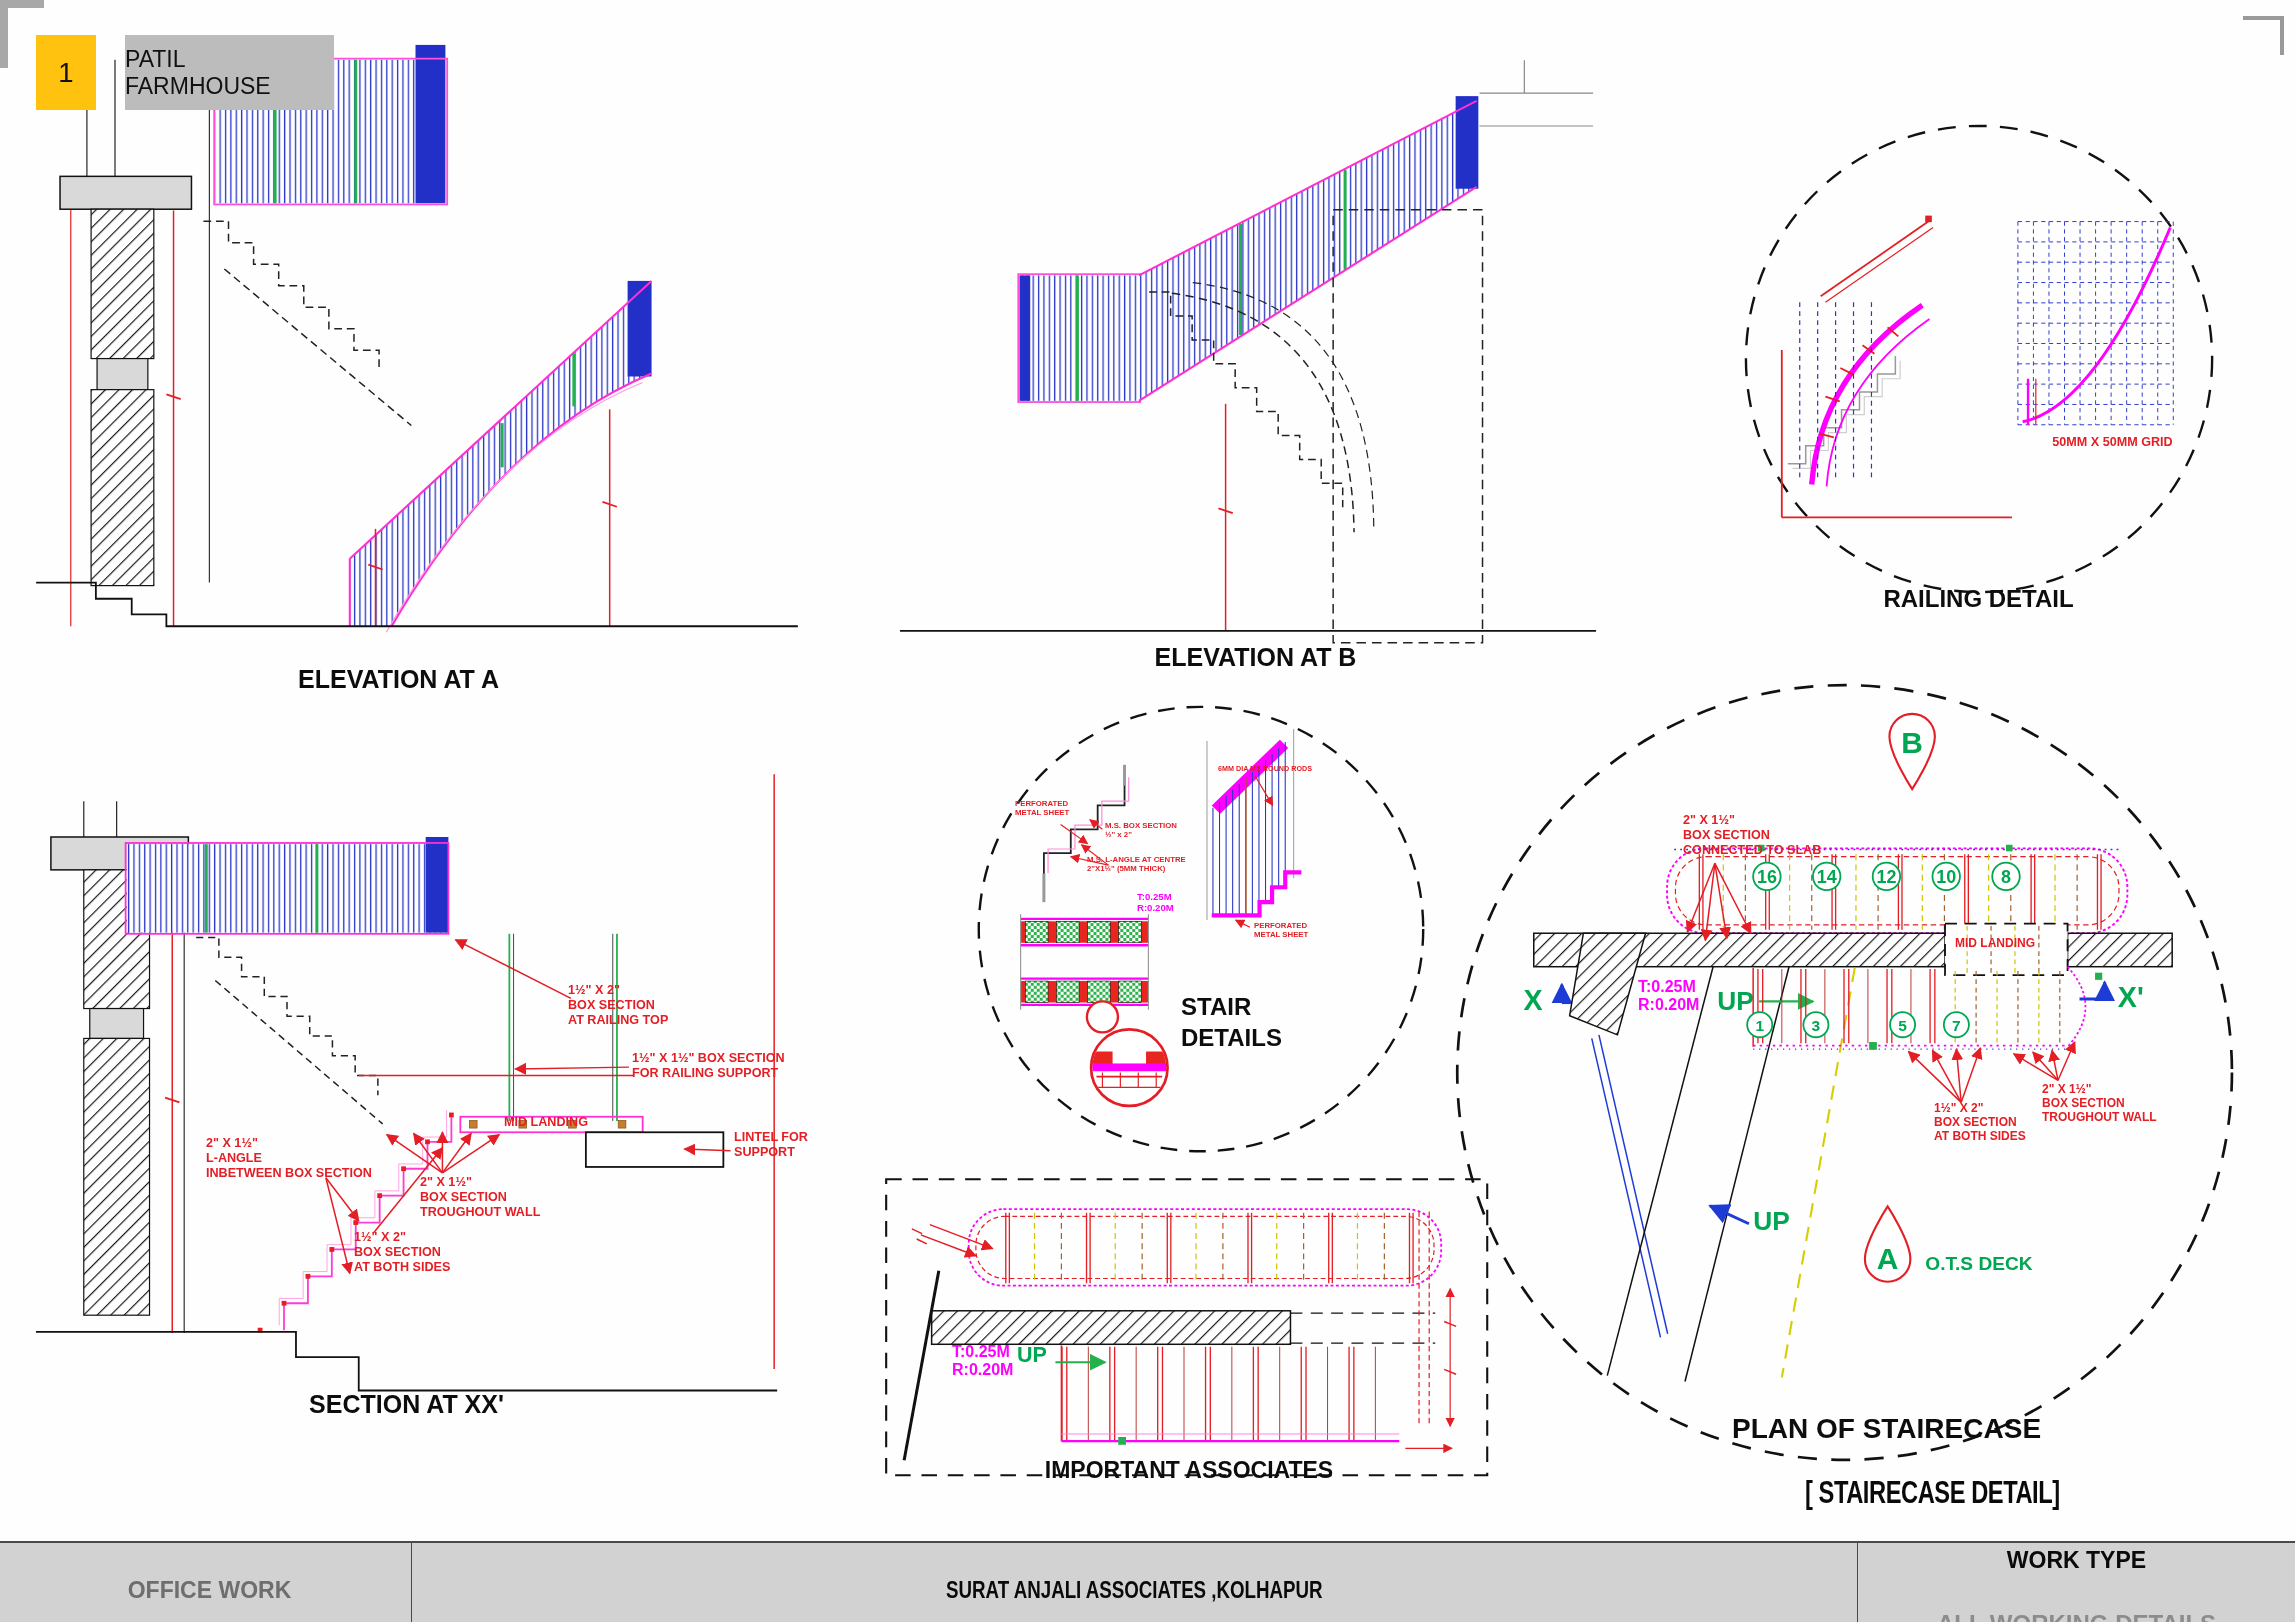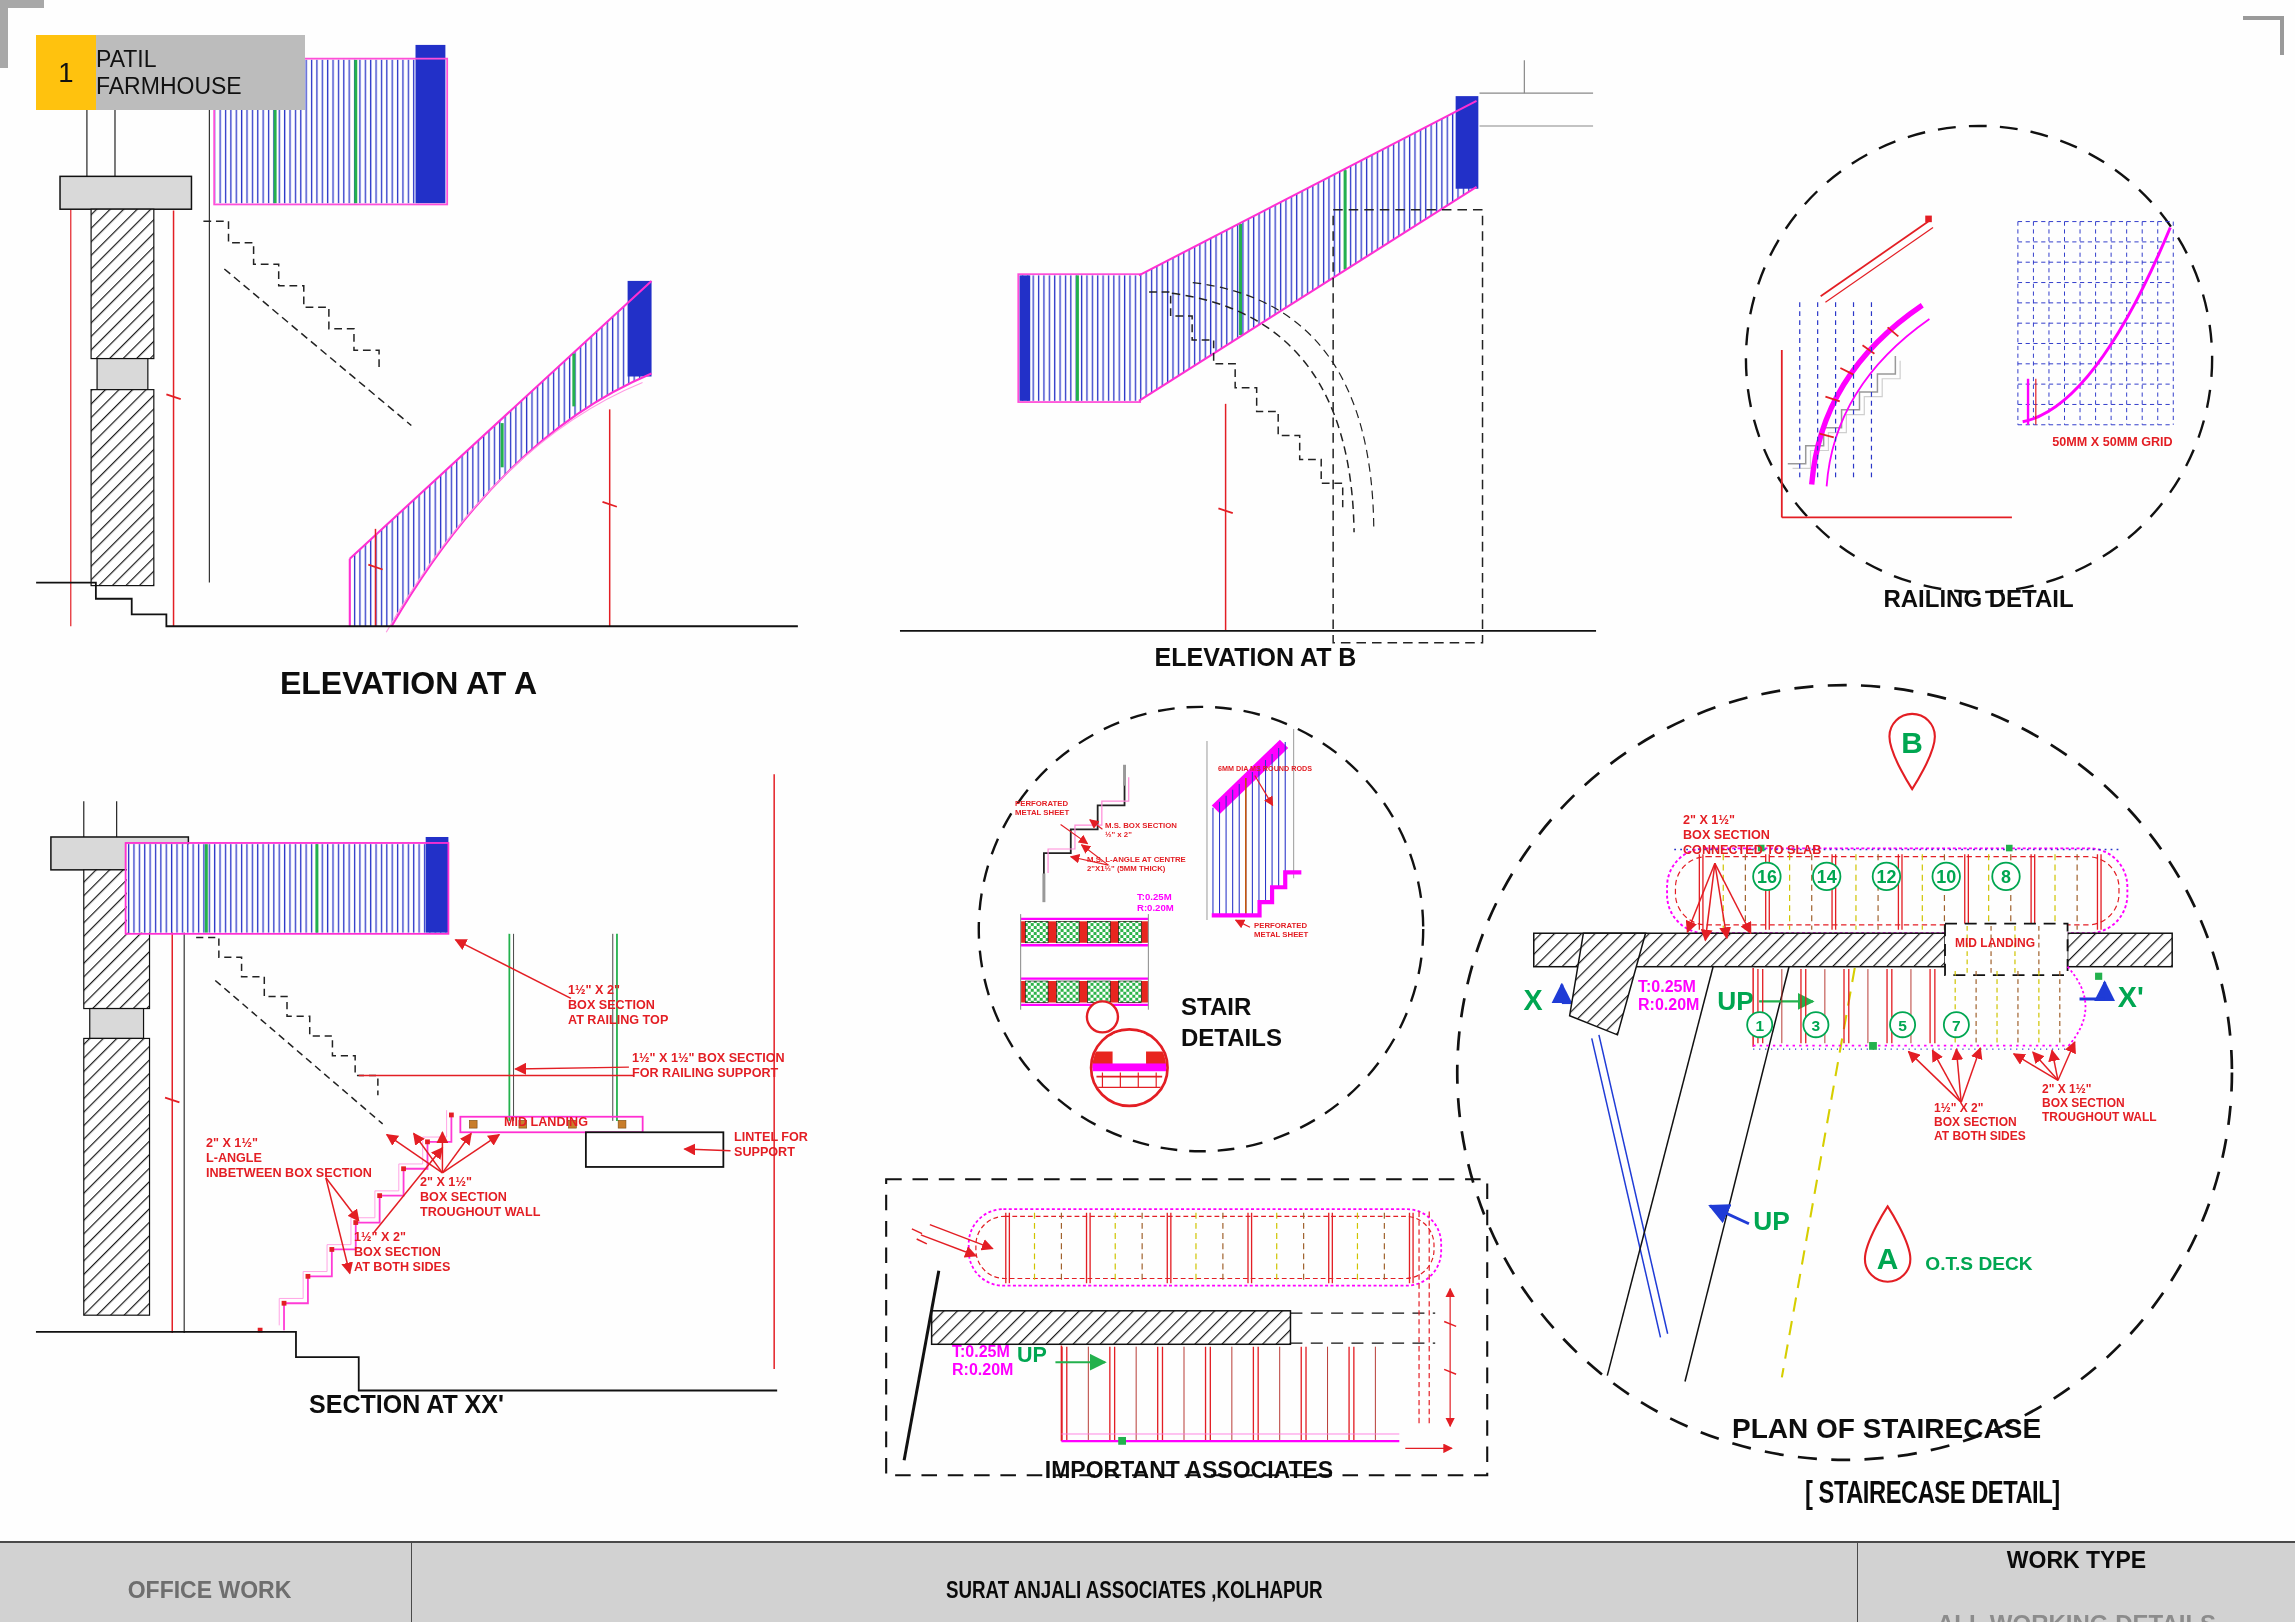--- a/index.html
+++ b/index.html
@@ -8,21 +8,21 @@
   svg.draw{position:absolute;z-index:1;}
   .ov{position:absolute;z-index:3;}
   .lbl{color:#0d0d0d;font-weight:bold;text-align:center;}
   .ann{color:#e31e24;font-weight:bold;white-space:pre-line;line-height:1.18;font-size:12.6px;}
   .mag{color:#ff00ff;font-weight:bold;white-space:pre-line;line-height:1.15;}
   .grn{color:#00a651;font-weight:bold;}
   .corner-tl{position:absolute;left:0;top:0;width:36px;height:60px;border-left:8.4px solid #a8a8a8;border-top:8.4px solid #a8a8a8;z-index:2;}
   .corner-tr{position:absolute;left:2243px;top:15.5px;width:37px;height:35px;border-right:4.2px solid #9a9a9a;border-top:4.2px solid #9a9a9a;z-index:2;}
   .badge{position:absolute;z-index:4;display:flex;}
   .badge-num{width:60px;height:75px;background:#ffc20e;display:flex;align-items:center;justify-content:center;font-size:27.5px;color:#111;}
-  .badge-name{width:209px;height:75px;background:#bcbcbc;display:flex;align-items:center;justify-content:center;font-size:23px;color:#111;}
+  .badge-name{width:209px;height:75px;background:#bcbcbc;display:flex;align-items:center;justify-content:center;font-size:23px;color:#111;margin-left:29px;}
   .titleblock{position:absolute;left:0;bottom:0;width:2295px;height:82px;background:#d2d2d2;border-top:2.4px solid #4a4a4a;display:grid;grid-template-columns:404px 1fr 438px;z-index:5;box-sizing:border-box;padding-left:8px;}
   .tb-left{border-right:1.8px solid #4a4a4a;display:flex;align-items:center;justify-content:center;}
   .tb-left span{color:#6e6e6e;font-weight:bold;font-size:23px;}
   .tb-center{display:flex;flex-direction:column;}
   .tb-project{height:48px;border-bottom:1.8px solid #4a4a4a;display:flex;align-items:center;justify-content:center;}
   .tb-project span{font-weight:bold;font-size:31px;color:#0a0a0a;transform:scaleX(0.8);letter-spacing:-0.6px;}
   .tb-firm{flex:1;display:flex;align-items:center;justify-content:center;}
   .tb-firm span{font-weight:bold;font-size:24px;color:#0a0a0a;transform:scaleX(0.78);}
   .tb-right{border-left:1.8px solid #4a4a4a;display:flex;flex-direction:column;align-items:center;padding-top:3.6px;gap:36px;}
   .tb-right .wt{font-weight:bold;font-size:23px;color:#0a0a0a;}
@@ -506,21 +506,21 @@
     <text x="737" y="994" text-anchor="middle" font-size="50" font-weight="bold" fill="#00a651">A</text>
   </g>
   <text x="800" y="995" font-size="32" font-weight="bold" fill="#00a651">O.T.S DECK</text>
 </svg>
 
 <div class="ov badge" style="left:36px;top:35px">
   <div class="badge-num">1</div>
   <div class="badge-name">PATIL FARMHOUSE</div>
 </div>
 
-<div class="ov lbl" style="left:271px;top:665px;width:275px;font-size:32px">ELEVATION AT A</div>
+<div class="ov lbl" style="left:261px;top:665px;width:275px;font-size:25px">ELEVATION AT A</div>
 <div class="ov lbl" style="left:1118px;top:643px;width:275px;font-size:25px">ELEVATION AT B</div>
 <div class="ov lbl" style="left:1847px;top:585px;width:263px;font-size:24px">RAILING DETAIL</div>
 <div class="ov ann" style="left:2029px;top:435px;width:167px;text-align:center">50MM X 50MM GRID</div>
 
 <div class="ov lbl" style="left:269px;top:1390px;width:275px;font-size:25px">SECTION AT XX'</div>
 <div class="ov ann" style="left:568px;top:983px">1½" X 2"
 BOX SECTION
 AT RAILING TOP</div>
 <div class="ov ann" style="left:632px;top:1051px">1½" X 1½" BOX SECTION
 FOR RAILING SUPPORT</div>

